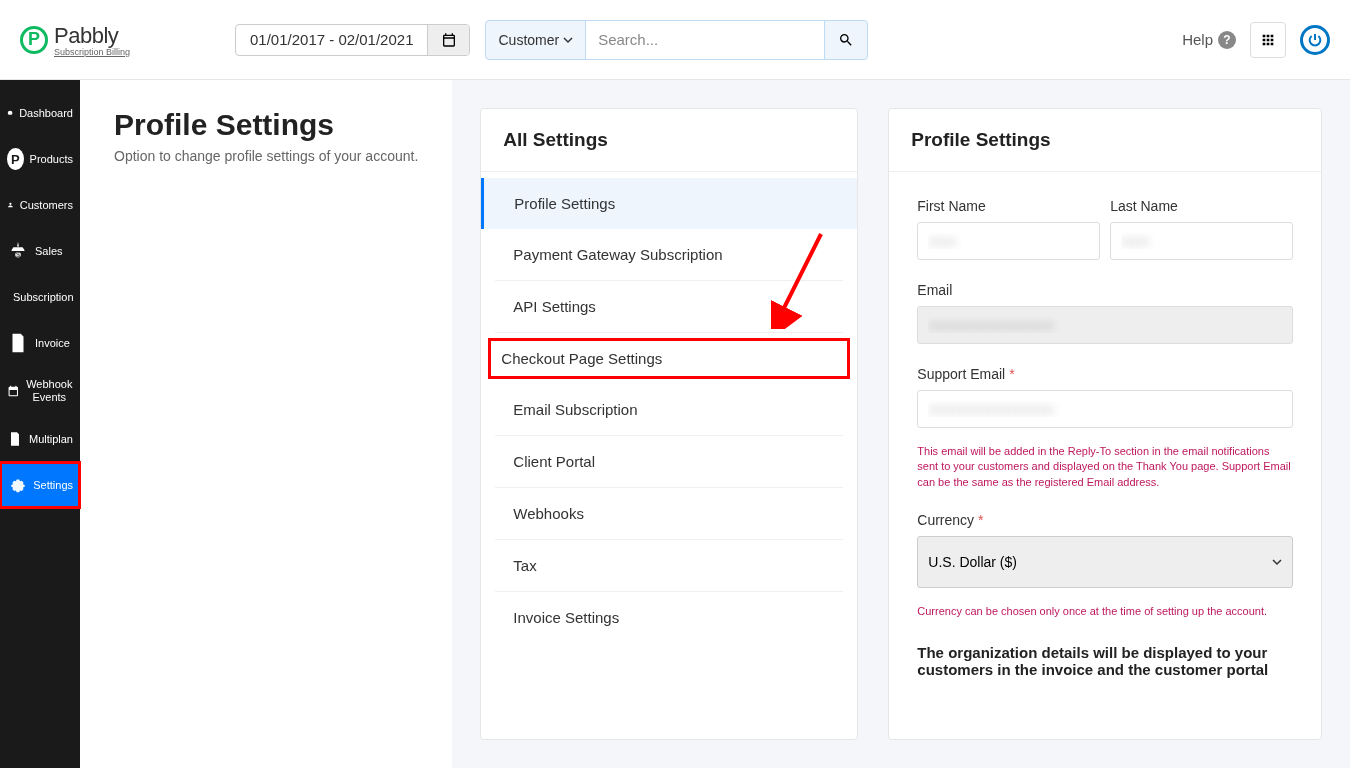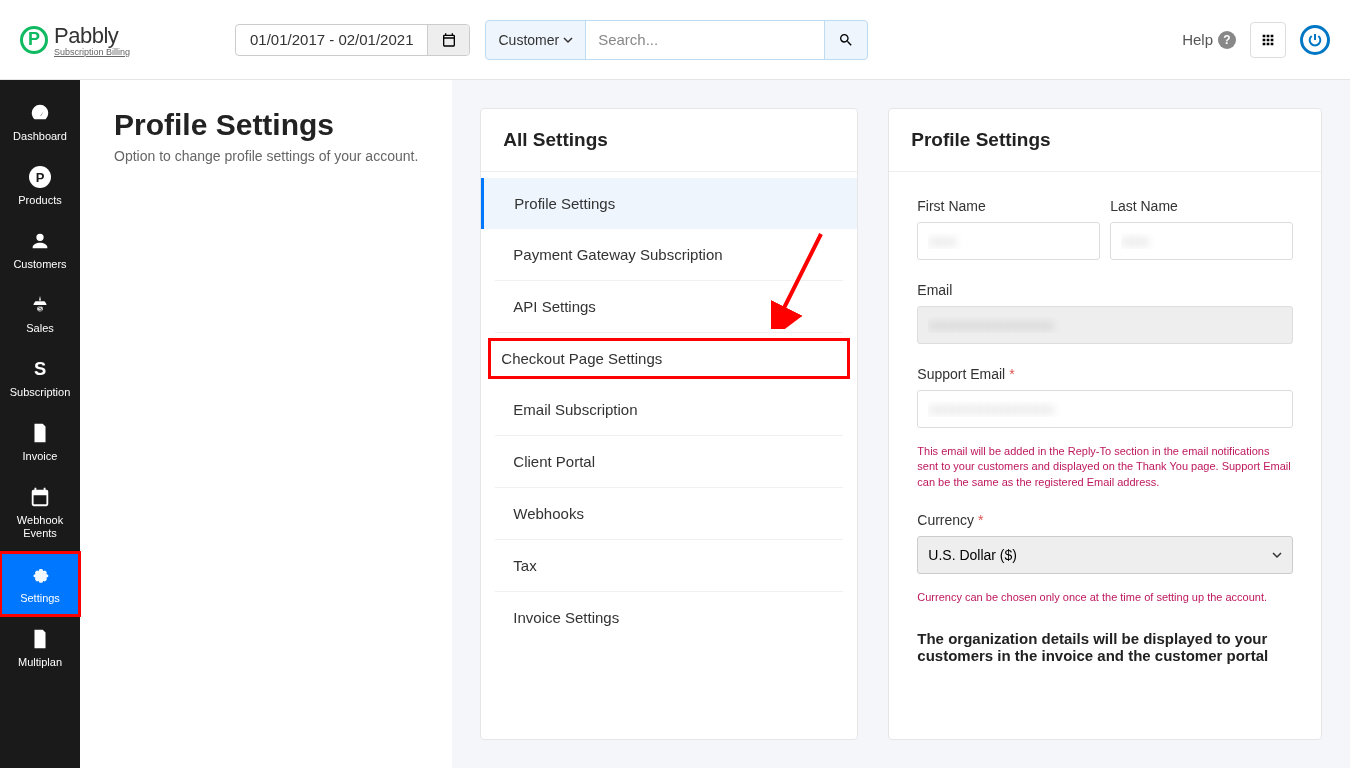--- a/index.html
+++ b/index.html
@@ -24,21 +24,21 @@
 
 .top-right { margin-left: auto; display: flex; align-items: center; gap: 14px; }
 .help-link { color: #555; font-size: 15px; display: flex; align-items: center; gap: 5px; }
 .help-icon { width: 18px; height: 18px; border-radius: 50%; background: #888; color: #fff; display: flex; align-items: center; justify-content: center; font-size: 12px; font-weight: bold; }
 .apps-btn { width: 36px; height: 36px; border: 1px solid #ddd; border-radius: 4px; display: flex; align-items: center; justify-content: center; }
 .power-btn { width: 30px; height: 30px; border: 3px solid #0077c4; border-radius: 50%; display: flex; align-items: center; justify-content: center; }
 
 .layout { display: flex; height: calc(768px - 80px); }
 
 .sidebar { width: 80px; background: #1a1a1a; display: flex; flex-direction: column; padding-top: 10px; }
-.sb-item { display: flex; flex-direction: column; align-items: center; padding: 12px 7px; color: #fff; font-size: 11px; gap: 6px; cursor: pointer; position: relative; }
+.sb-item { display: flex; flex-direction: row; align-items: center; padding: 12px 7px; color: #fff; font-size: 11px; gap: 6px; cursor: pointer; position: relative; }
 .sb-item.active { background: #0077ff; }
 .sb-item svg { width: 22px; height: 22px; }
 .sb-icon-circle { width: 22px; height: 22px; border-radius: 50%; background: #fff; color: #1a1a1a; display: flex; align-items: center; justify-content: center; font-weight: bold; font-size: 13px; }
 
 .highlight-red { outline: 3px solid #ff0000; outline-offset: -2px; }
 
 .main { flex: 1; background: #fff; display: flex; flex-direction: row; overflow: hidden; }
 .page-header { padding: 28px 34px 22px; }
 .page-title { font-size: 30px; font-weight: 600; color: #222; margin-bottom: 6px; }
 .page-sub { font-size: 14px; color: #666; }
@@ -58,21 +58,21 @@
 
 .form-area { padding: 26px 28px; }
 .form-row { display: flex; gap: 10px; margin-bottom: 22px; }
 .form-group { flex: 1; }
 .form-label { font-size: 14px; color: #333; margin-bottom: 8px; display: block; }
 .req { color: #d9534f; }
 .form-input { width: 100%; height: 38px; border: 1px solid #ddd; border-radius: 3px; padding: 0 10px; font-size: 14px; background: #fff; }
 .form-input.disabled { background: #eee; }
 .form-input.blur { color: transparent; text-shadow: 0 0 8px rgba(0,0,0,0.25); }
 .form-hint { font-size: 11px; color: #be185d; margin-top: 16px; line-height: 1.4; }
-.form-select { width: 100%; height: 38px; border: 1px solid #ccc; border-radius: 3px; padding: 0 10px; font-size: 14px; background: #eee; display: flex; align-items: center; justify-content: space-between; }
+.form-select { width: 100%; height: 52px; border: 1px solid #ccc; border-radius: 3px; padding: 0 10px; font-size: 14px; background: #eee; display: flex; align-items: center; justify-content: space-between; }
 .org-note { font-size: 15px; font-weight: 600; color: #222; margin-top: 24px; }
 
 .arrow-annotation { position: absolute; pointer-events: none; }
 
 svg.icon { fill: currentColor; }
 </style>
 </head>
 <body>
 
 <div class="topbar">
@@ -163,31 +163,31 @@
           <path fill="#fff" d="M6 2h9l3 3v17H6V2zm2 6h8v2H8V8zm0 4h8v2H8v-2zm0 4h5v2H8v-2z"></path>
         </svg>
       <span>Invoice</span>
     </div>
     <div class="sb-item">
       <svg class="icon" viewBox="0 0 24 24">
           <path fill="#fff" d="M19 4h-1V2h-2v2H8V2H6v2H5a2 2 0 00-2 2v14a2 2 0 002 2h14a2 2 0 002-2V6a2 2 0 00-2-2zm0 16H5V10h14v10z"></path>
         </svg>
       <span style="text-align:center;line-height:1.2">Webhook Events</span>
     </div>
+    <div class="sb-item">
+      <svg class="icon" viewBox="0 0 24 24">
+          <path fill="#fff" d="M6 2h9l3 3v17H6V2zm2 6h8v2H8V8zm0 4h8v2H8v-2z"></path>
+        </svg>
+      <span>Multiplan</span>
+    </div>
     <div class="sb-item active highlight-red">
       <svg class="icon" viewBox="0 0 24 24">
           <path fill="#fff" d="M12 8a4 4 0 100 8 4 4 0 000-8zm9 4l-2-1 .5-2-2-2-2 .5-1-2h-3l-1 2-2-.5-2 2 .5 2-2 1v2l2 1-.5 2 2 2 2-.5 1 2h3l1-2 2 .5 2-2-.5-2 2-1v-2z" opacity="0.95"></path>
         </svg>
       <span>Settings</span>
-    </div>
-    <div class="sb-item">
-      <svg class="icon" viewBox="0 0 24 24">
-          <path fill="#fff" d="M6 2h9l3 3v17H6V2zm2 6h8v2H8V8zm0 4h8v2H8v-2z"></path>
-        </svg>
-      <span>Multiplan</span>
     </div>
   </div>
 
   <div class="main">
     <div class="page-header">
       <h1 class="page-title">Profile Settings</h1>
       <p class="page-sub">Option to change profile settings of your account.</p>
     </div>
 
     <div class="content-wrap">

